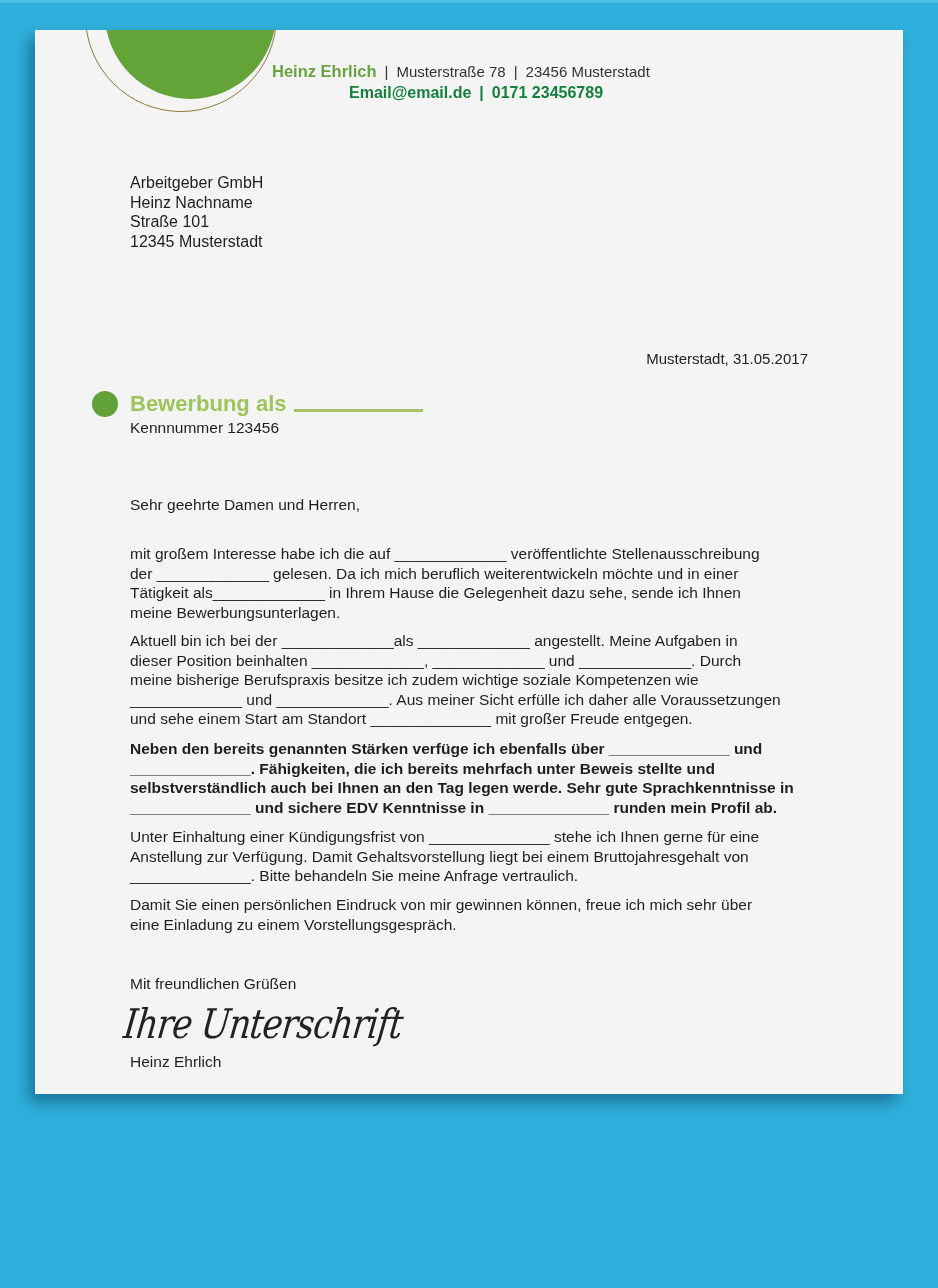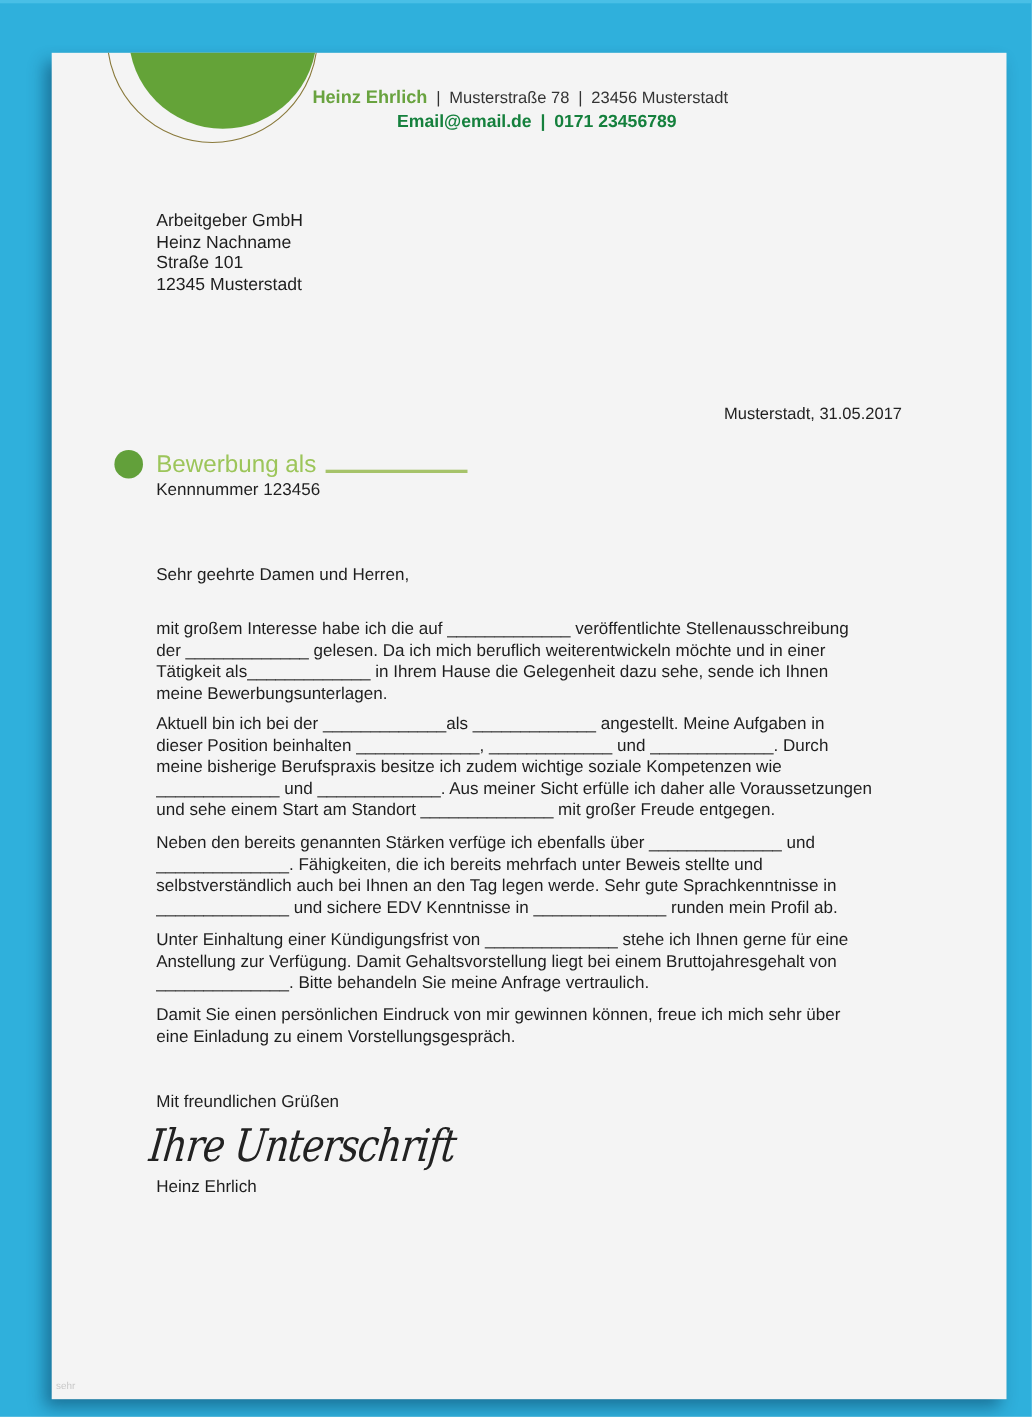--- a/index.html
+++ b/index.html
@@ -7,25 +7,24 @@
       width: 938px; height: 1288px;
       background: #2fb0dc;
       position: relative; overflow: hidden;
       font-family: "Liberation Sans", sans-serif;
       color: #222;
     }
     .frame-top {
       position: absolute; left: 0; top: 0; width: 938px; height: 3px; background: #49bfe6;
     }
     .page {
-      position: absolute; left: 47px; top: 30px; width: 868px; height: 1224px;
+      position: absolute; left: 35px; top: 30px; width: 868px; height: 1064px;
       background: #f4f4f4;
       box-shadow: -6px 8px 14px rgba(0,40,70,0.45);
       overflow: hidden;
-      margin-top: 18px;
     }
     .circle-outline {
       position: absolute; left: 50px; top: -110px; width: 192px; height: 192px;
       border: 1.5px solid #8a7a3c; border-radius: 50%;
       box-sizing: border-box;
     }
     .circle-fill {
       position: absolute; left: 70px; top: -102px; width: 171px; height: 171px;
       background: #64a338; border-radius: 50%;
     }
@@ -46,21 +45,21 @@
     .date {
       position: absolute; right: 95px; top: 320px;
       font-size: 15px; color: #222;
     }
     .bullet {
       position: absolute; left: 57px; top: 361px; width: 26px; height: 26px;
       background: #62a03a; border-radius: 50%;
     }
     .subject {
       position: absolute; left: 95px; top: 361px;
-      font-size: 22px; font-weight: normal; color: #9cc55a; white-space: nowrap; text-align: right;
+      font-size: 22px; font-weight: bold; color: #9cc55a; white-space: nowrap; text-align: right;
     }
     .subject-blank {
       display: inline-block; width: 129px; height: 3px; background: #a6c36a;
       margin-left: 8px; vertical-align: -1px;
     }
     .ref {
       position: absolute; left: 95px; top: 389px;
       font-size: 15.5px; color: #1e1e1e;
     }
     .body-text {
@@ -126,21 +125,21 @@
 Tätigkeit als_____________ in Ihrem Hause die Gelegenheit dazu sehe, sende ich Ihnen
 meine Bewerbungsunterlagen.</p>
   </div>
   <div class="body-text" style="top:601px;">
     <p>Aktuell bin ich bei der _____________als _____________ angestellt. Meine Aufgaben in
 dieser Position beinhalten _____________, _____________ und _____________. Durch
 meine bisherige Berufspraxis besitze ich zudem wichtige soziale Kompetenzen wie
 _____________ und _____________. Aus meiner Sicht erfülle ich daher alle Voraussetzungen
 und sehe einem Start am Standort ______________ mit großer Freude entgegen.</p>
   </div>
-  <div class="body-text" style="top:709px;">
+  <div class="body-text" style="top:709px;font-weight:bold;">
     <p>Neben den bereits genannten Stärken verfüge ich ebenfalls über ______________ und
 ______________. Fähigkeiten, die ich bereits mehrfach unter Beweis stellte und
 selbstverständlich auch bei Ihnen an den Tag legen werde. Sehr gute Sprachkenntnisse in
 ______________ und sichere EDV Kenntnisse in ______________ runden mein Profil ab.</p>
   </div>
   <div class="body-text" style="top:797px;">
     <p>Unter Einhaltung einer Kündigungsfrist von ______________ stehe ich Ihnen gerne für eine
 Anstellung zur Verfügung. Damit Gehaltsvorstellung liegt bei einem Bruttojahresgehalt von
 ______________. Bitte behandeln Sie meine Anfrage vertraulich.</p>
   </div>

